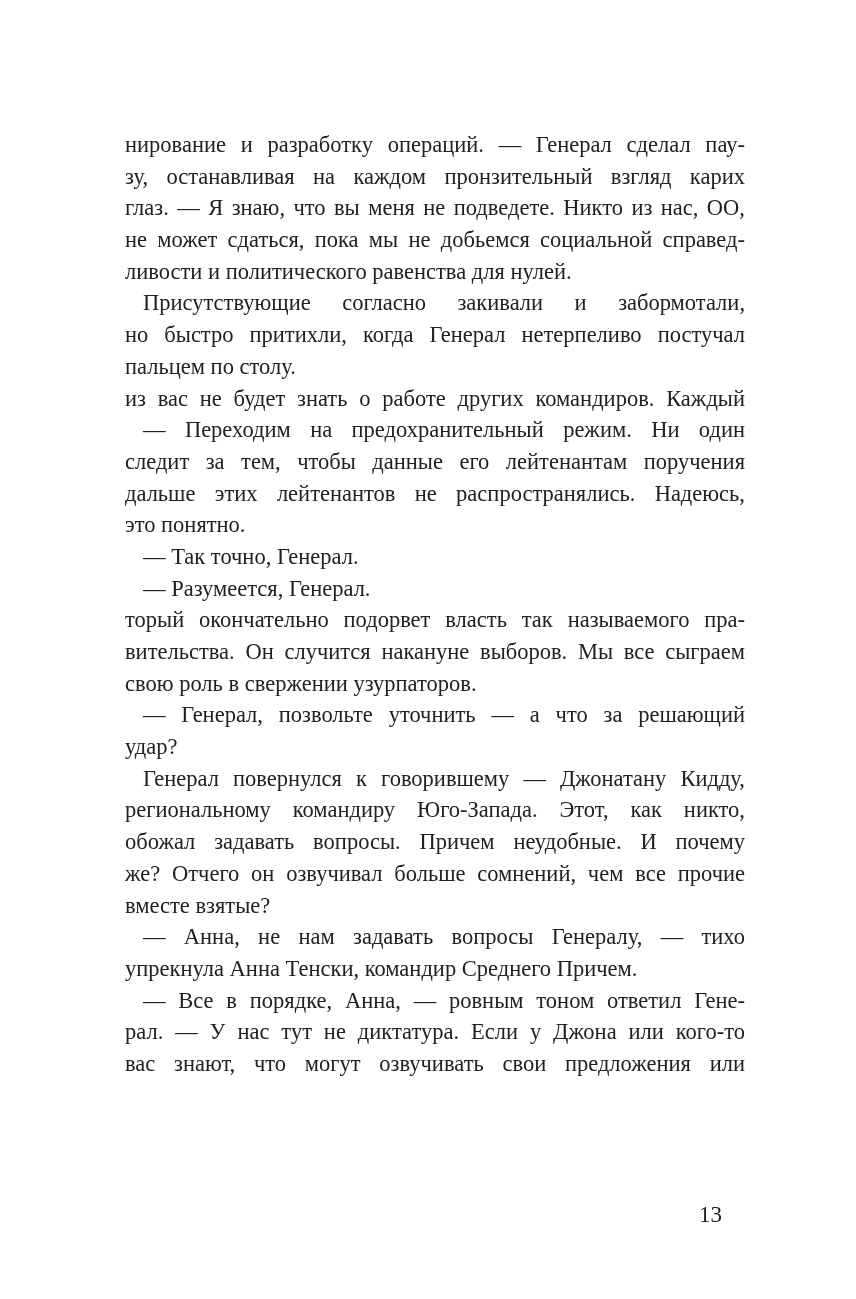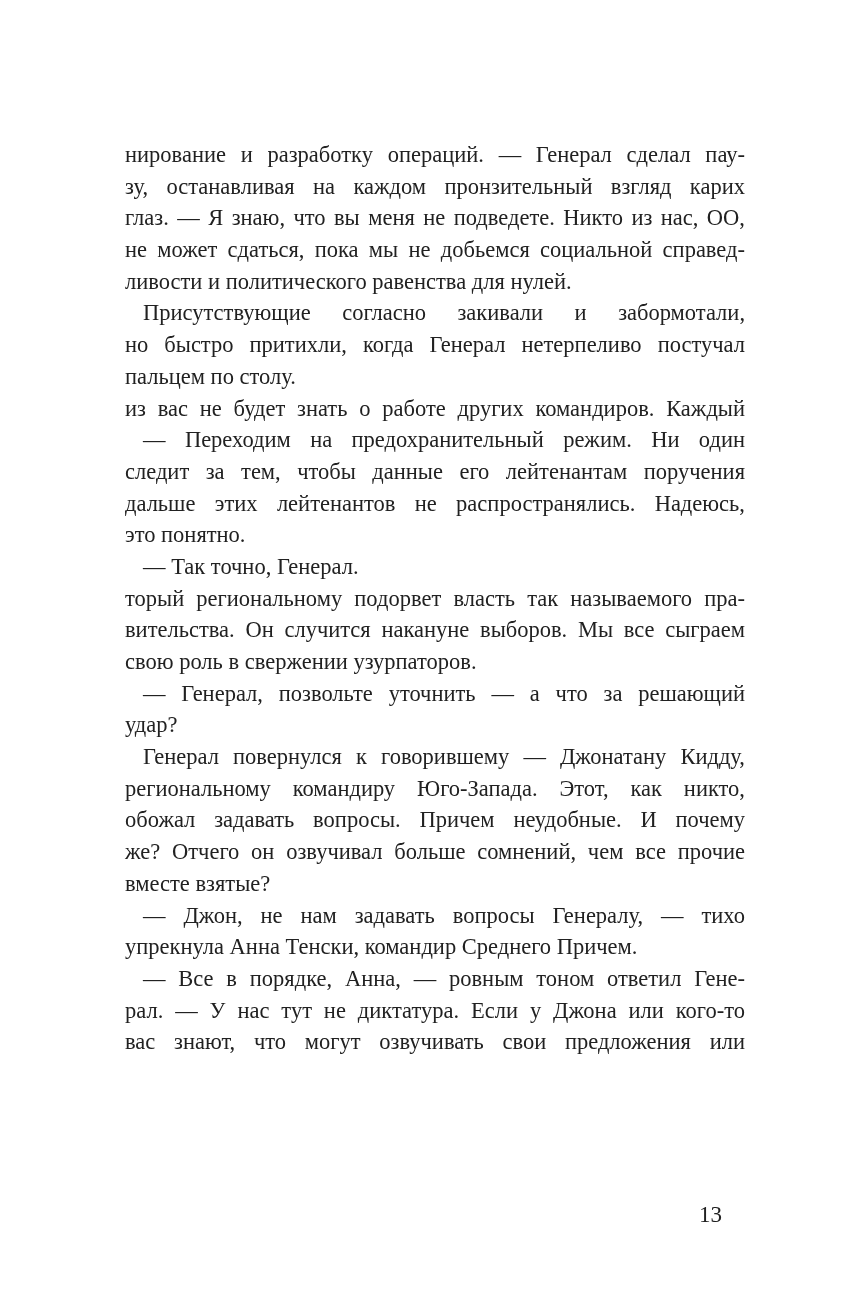--- a/index.html
+++ b/index.html
@@ -12,21 +12,21 @@
     width: 856px;
     height: 1299px;
     background: #ffffff;
     overflow: hidden;
     font-family: "Liberation Serif", "DejaVu Serif", serif;
     color: #212121;
   }
   .text-block {
     position: absolute;
     left: 125px;
-    top: 139px;
+    top: 129px;
     width: 620px;
     font-size: 22.5px;
     line-height: 31.7px;
     color: #212121;
   }
   .paragraph {
     margin: 0;
     padding: 0;
   }
   .line {
@@ -76,37 +76,40 @@
         <div class="line"><span>из вас не будет знать о работе других командиров. Каждый</span></div>
         <div class="line indent"><span>— Переходим на предохранительный режим. Ни один</span></div>
         <div class="line"><span>следит за тем, чтобы данные его лейтенантам поручения</span></div>
         <div class="line"><span>дальше этих лейтенантов не распространялись. Надеюсь,</span></div>
         <div class="line last"><span>это понятно.</span></div>
       </div>
       <div class="paragraph">
         <div class="line last indent"><span>— Так точно, Генерал.</span></div>
       </div>
       <div class="paragraph">
-        <div class="line"><span>торый региональному подорвет власть так называемого пра-</span></div>
+        <div class="line last indent"><span>— Разумеется, Генерал.</span></div>
+      </div>
+      <div class="paragraph">
+        <div class="line"><span>торый окончательно подорвет власть так называемого пра-</span></div>
         <div class="line"><span>вительства. Он случится накануне выборов. Мы все сыграем</span></div>
         <div class="line last"><span>свою роль в свержении узурпаторов.</span></div>
       </div>
       <div class="paragraph">
         <div class="line indent"><span>— Генерал, позвольте уточнить — а что за решающий</span></div>
         <div class="line last"><span>удар?</span></div>
       </div>
       <div class="paragraph">
         <div class="line indent"><span>Генерал повернулся к говорившему — Джонатану Кидду,</span></div>
         <div class="line"><span>региональному командиру Юго-Запада. Этот, как никто,</span></div>
         <div class="line"><span>обожал задавать вопросы. Причем неудобные. И почему</span></div>
         <div class="line"><span>же? Отчего он озвучивал больше сомнений, чем все прочие</span></div>
         <div class="line last"><span>вместе взятые?</span></div>
       </div>
       <div class="paragraph">
-        <div class="line indent"><span>— Джон, не нам задавать вопросы Генералу, — тихо</span></div>
+        <div class="line indent"><span>— Анна, не нам задавать вопросы Генералу, — тихо</span></div>
         <div class="line last"><span>упрекнула Анна Тенски, командир Среднего Причем.</span></div>
       </div>
       <div class="paragraph">
         <div class="line indent"><span>— Все в порядке, Анна, — ровным тоном ответил Гене-</span></div>
         <div class="line"><span>рал. — У нас тут не диктатура. Если у Джона или кого-то</span></div>
         <div class="line"><span>вас знают, что могут озвучивать свои предложения или</span></div>
       </div>
     </div>
   <div class="folio">13</div>
 </div>

